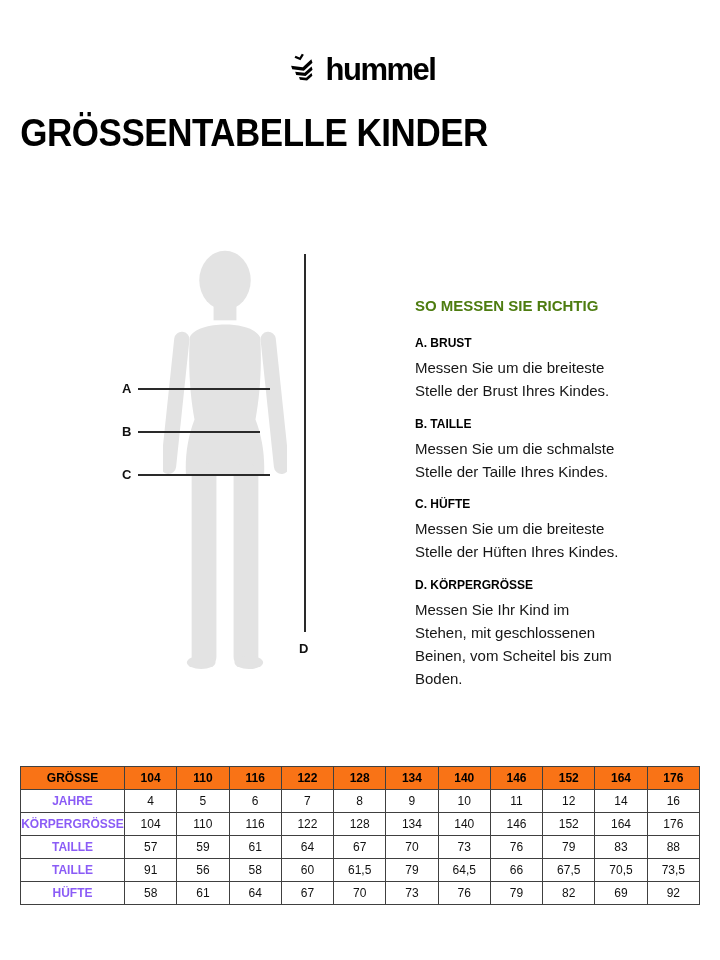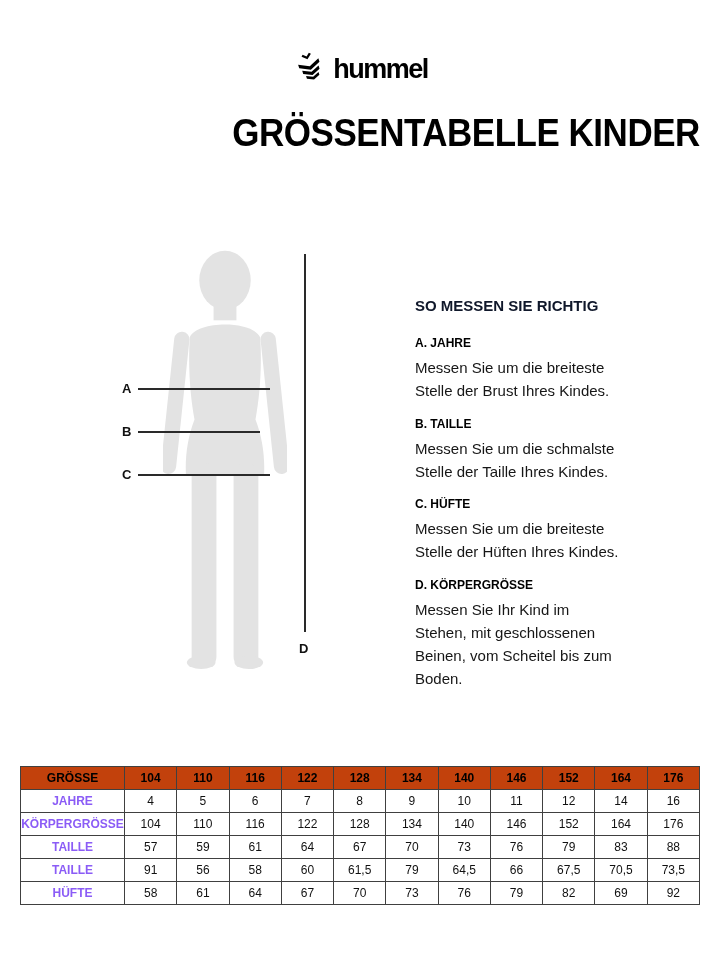--- a/index.html
+++ b/index.html
@@ -3,44 +3,44 @@
 <meta charset="utf-8">
 <style>
   * { margin: 0; padding: 0; box-sizing: border-box; }
   html, body { background: #ffffff; }
   body { font-family: "Liberation Sans", sans-serif; color: #000; }
   .page { position: relative; width: 720px; height: 960px; margin: 0 auto; background: #fff; overflow: hidden; }
 
   
   .logo { position: absolute; top: 52px; left: 0; width: 720px; display: flex; justify-content: center; align-items: center; gap: 5px; }
   .logo-bee { margin-bottom: 4px; }
-  .logo-text { font-size: 27px; font-weight: 800; letter-spacing: -1.5px; color: #000; }
-
-  
-  .title { position: absolute; top: 112px; left: 0; width: 720px; text-align: right; font-size: 38px; font-weight: 800; letter-spacing: -0.5px; }
+  .logo-text { font-size: 31px; font-weight: 800; letter-spacing: -1.5px; color: #000; }
+
+  
+  .title { position: absolute; top: 112px; left: 0; width: 720px; text-align: left; font-size: 38px; font-weight: 800; letter-spacing: -0.5px; }
   .title span { display: inline-block; transform: scaleX(0.92); }
 
   
   .silhouette { position: absolute; left: 163px; top: 246px; }
   .m-label { position: absolute; font-size: 13px; font-weight: 700; color: #111; }
   .m-line { position: absolute; height: 1.5px; background: #2a2a2a; }
   .m-vline { position: absolute; width: 1.5px; background: #2a2a2a; }
 
   
   .howto { position: absolute; left: 415px; top: 297px; width: 205px; }
-  .howto h2 { font-size: 15px; font-weight: 800; margin-bottom: 22px; color: #0f172a; }
+  .howto h2 { font-size: 15px; font-weight: 800; margin-bottom: 22px; color: #4d7c0f; }
   .howto .sec { margin-bottom: 14px; }
   .howto .sec h3 { font-size: 12px; font-weight: 800; margin-bottom: 6px; color: #000; }
   .howto .sec p { font-size: 15px; line-height: 1.55; color: #161616; }
 
   
   .size-table { position: absolute; left: 20px; top: 766px; width: 680px; border-collapse: collapse; table-layout: fixed; font-size: 12px; }
   .size-table td { border: 1px solid #404040; text-align: center; vertical-align: middle; height: 23px; padding: 0; color: #111; }
   .size-table td.label-cell { font-weight: 700; color: #8b5cf6; }
-  .size-table tr.header-row { background: #c2410c; }
+  .size-table tr.header-row { background: #f97316; }
   .size-table tr.header-row td { font-weight: 700; color: #000; }
 </style>
 </head>
 <body>
 
 <div class="page">
 
   <header class="logo">
     <svg class="logo-bee" width="36" height="30" viewBox="0 0 44 36">
       <g fill="#000000" transform="rotate(-18 22 18)">
@@ -80,21 +80,21 @@
   <span class="m-label" style="left:122px; top:467px;">C</span>
   <div class="m-line" style="left:138px; top:474px; width:132px;"></div>
 
   <div class="m-vline" style="left:304px; top:254px; height:378px;"></div>
   <span class="m-label" style="left:299px; top:641px;">D</span>
 
   <section class="howto">
     <h2>SO MESSEN SIE RICHTIG</h2>
 
     <div class="sec">
-      <h3>A. JAHRE</h3>
+      <h3>A. BRUST</h3>
       <p>Messen Sie um die breiteste Stelle der Brust Ihres Kindes.</p>
     </div>
 
     <div class="sec">
       <h3>B. TAILLE</h3>
       <p>Messen Sie um die schmalste Stelle der Taille Ihres Kindes.</p>
     </div>
 
     <div class="sec">
       <h3>C. HÜFTE</h3>

